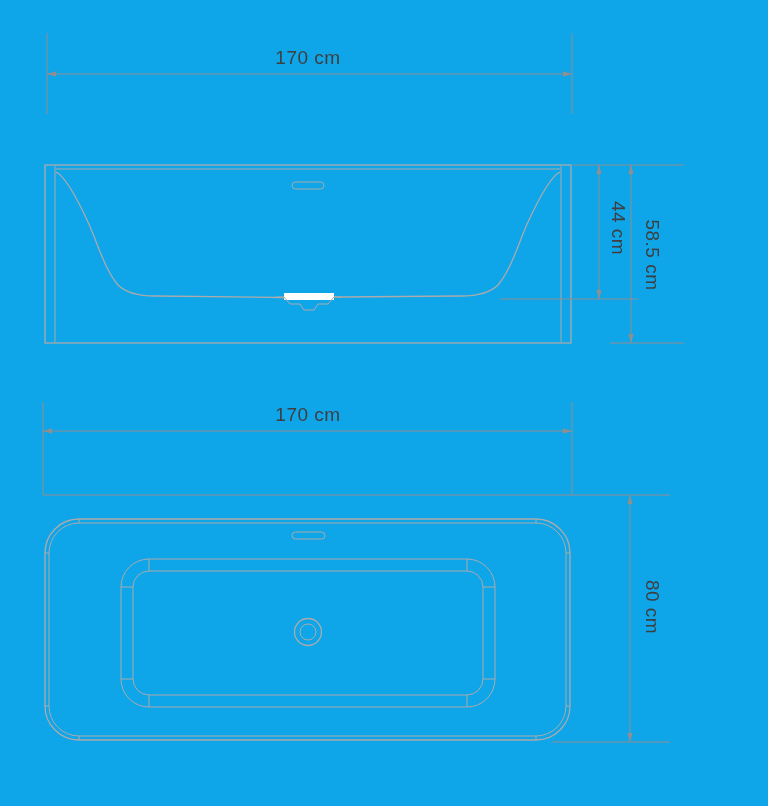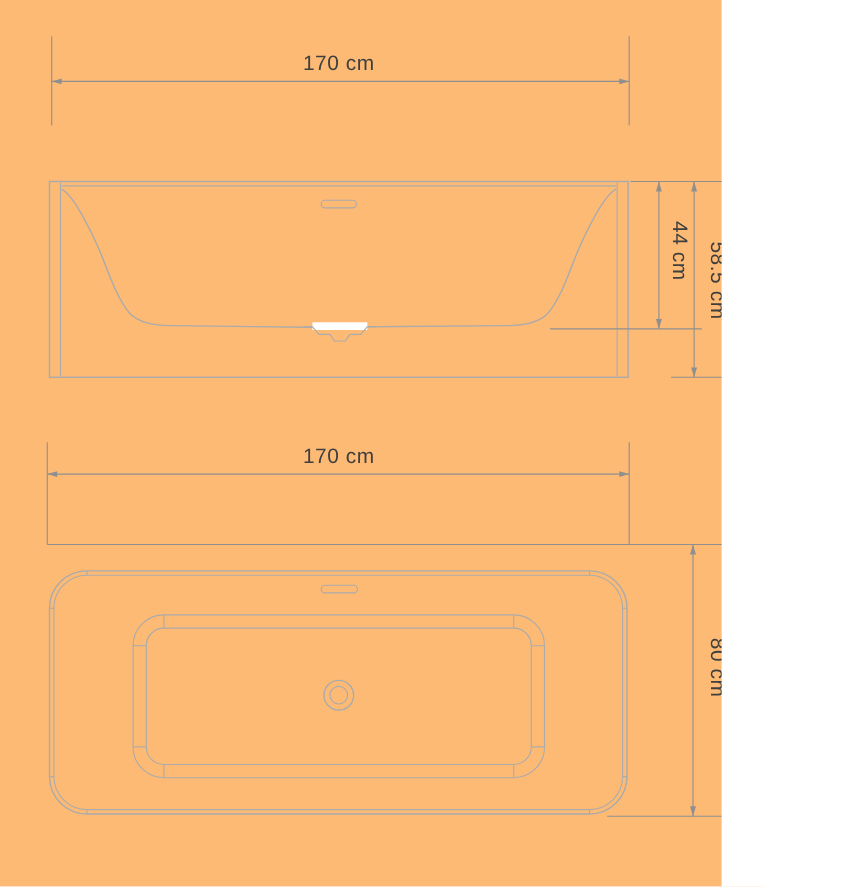--- a/index.html
+++ b/index.html
@@ -3,22 +3,22 @@
 <meta charset="utf-8">
 <style>
   :root{
     --line:#ababab;
     --dim:#8f8f8f;
     --txt:#3f3f3f;
   }
   html,body{margin:0;padding:0;background:#ffffff;}
   .canvas{
     position:relative;
-    width:656px;height:806px;
-    background:#fdba74;
+    width:768px;height:806px;
+    background:#0ea5e9;
     overflow:hidden;
     font-family:"Liberation Sans", sans-serif;
   }
   svg{position:absolute;left:0;top:0;}
   .draw{stroke:var(--line);stroke-width:1.3;fill:none;}
   .draw-thin{stroke:var(--line);stroke-width:1;fill:none;}
   .dimline{stroke:var(--dim);stroke-width:1;fill:none;}
   .arrow{fill:var(--dim);stroke:none;}
   .dim-text{
     font-family:"Liberation Sans", sans-serif;

